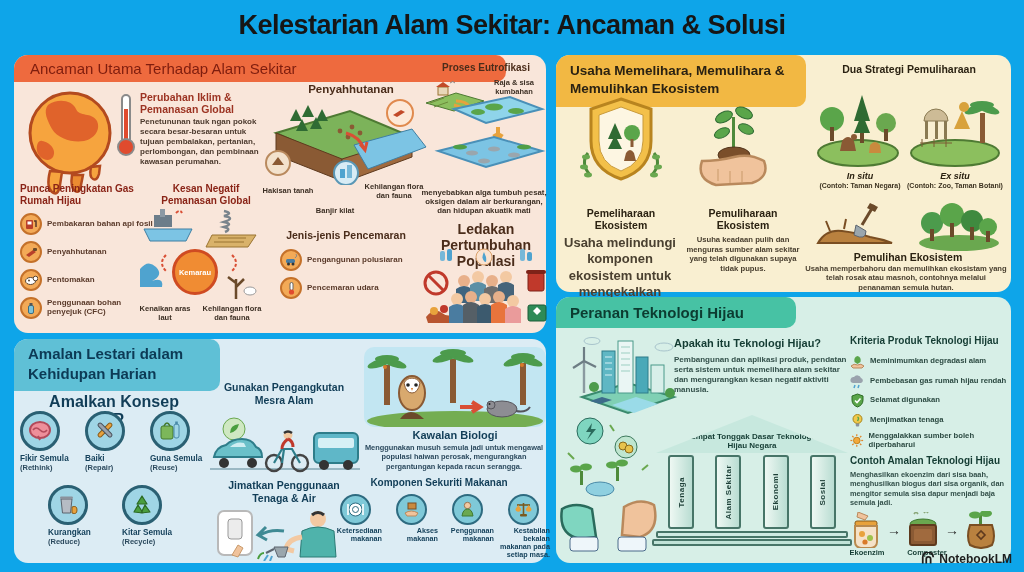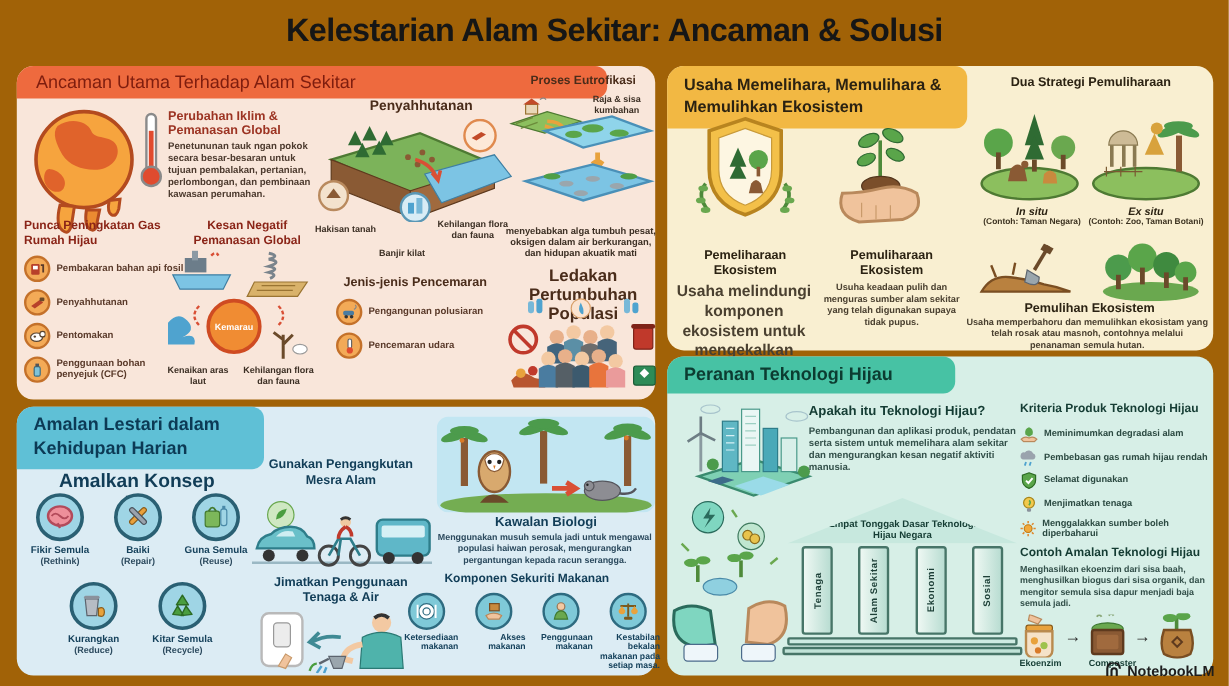--- a/index.html
+++ b/index.html
@@ -1,18 +1,18 @@
 <!DOCTYPE html>
 <html><head>
 <meta charset="utf-8">
 <style>
   *{box-sizing:border-box;margin:0;padding:0}
   html,body{width:1024px;height:572px}
   body{font-family:"Liberation Sans",sans-serif;background:#f7f3ec;overflow:hidden}
-  .canvas{position:relative;width:1024px;height:572px;background:#a16207}
+  .canvas{position:relative;width:1024px;height:572px;background:#0ea5e9}
   .abs{position:absolute}
   .page-title{position:absolute;top:10px;left:0;width:1024px;text-align:center;font-size:27px;font-weight:800;color:#161616;letter-spacing:-.5px}
   .panel{position:absolute;border-radius:14px}
   
   .p1{left:14px;top:55px;width:532px;height:278px;background:#f9e6da}
   .p1-header{position:absolute;left:0;top:0;width:492px;height:27px;background:#ee6a3e;border-radius:14px 10px 10px 0;line-height:27px;padding-left:16px;font-size:15px;font-weight:400;color:#7e1d0e}
   .h-red{color:#9c3322;font-weight:800}
   .h-maroon{color:#8a2417;font-weight:800}
   .h-brown{color:#4a2c1a;font-weight:700}
   .body-txt{color:#4c3a2e;font-weight:700;line-height:1.25}
@@ -28,21 +28,21 @@
   .h-dark{color:#2b2212;font-weight:800}
   .p2 .body-txt{color:#4a4030;font-weight:700}
   .strategy-label{text-align:center;line-height:1.2}
   .strategy-label .it{font-style:italic;font-weight:800;font-size:9px;color:#2b2212;display:block}
   .strategy-label .ex2{font-weight:800;font-size:7px;color:#3c3220;display:block}
   
   .p3{left:14px;top:339px;width:532px;height:224px;background:#dcecf4}
   .p3-header{position:absolute;left:0;top:0;width:206px;height:52px;background:#5fc0d6;border-radius:14px 10px 10px 0;padding:5px 0 0 14px;font-size:15px;font-weight:800;color:#0c3a55;line-height:1.35}
   .h-navy{color:#113d57;font-weight:800}
   .p3 .body-txt{color:#2c4a5e}
-  .r-cell{display:flex;flex-direction:column;align-items:center;width:60px}
+  .r-cell{display:flex;flex-direction:column;align-items:flex-start;width:60px}
   .r-circle{width:40px;height:40px;border-radius:50%;background:#9fd5e5;border:3px solid #2a6073;display:flex;align-items:center;justify-content:center}
   .r-lbl{margin-top:3px;font-size:8.2px;font-weight:800;color:#16425c;text-align:center;line-height:1.15}
   .r-sub{font-size:7.5px;font-weight:700;color:#2c4a5e;text-align:center}
   .food-cell{display:flex;flex-direction:column;align-items:center;width:54px}
   .food-circle{width:31px;height:31px;border-radius:50%;background:#7fc9d8;border:2px solid #2e6b80;display:flex;align-items:center;justify-content:center}
   .food-lbl{margin-top:2px;font-size:7.2px;font-weight:800;color:#16425c;text-align:right;line-height:1.1}
   
   .p4{left:556px;top:297px;width:455px;height:266px;background:#d7efe7}
   .p4-header{position:absolute;left:0;top:0;width:240px;height:31px;background:#47c2a4;border-radius:14px 10px 10px 0;line-height:31px;padding-left:14px;font-size:15px;font-weight:800;color:#0c3c31}
   .h-green{color:#143c33;font-weight:800}

